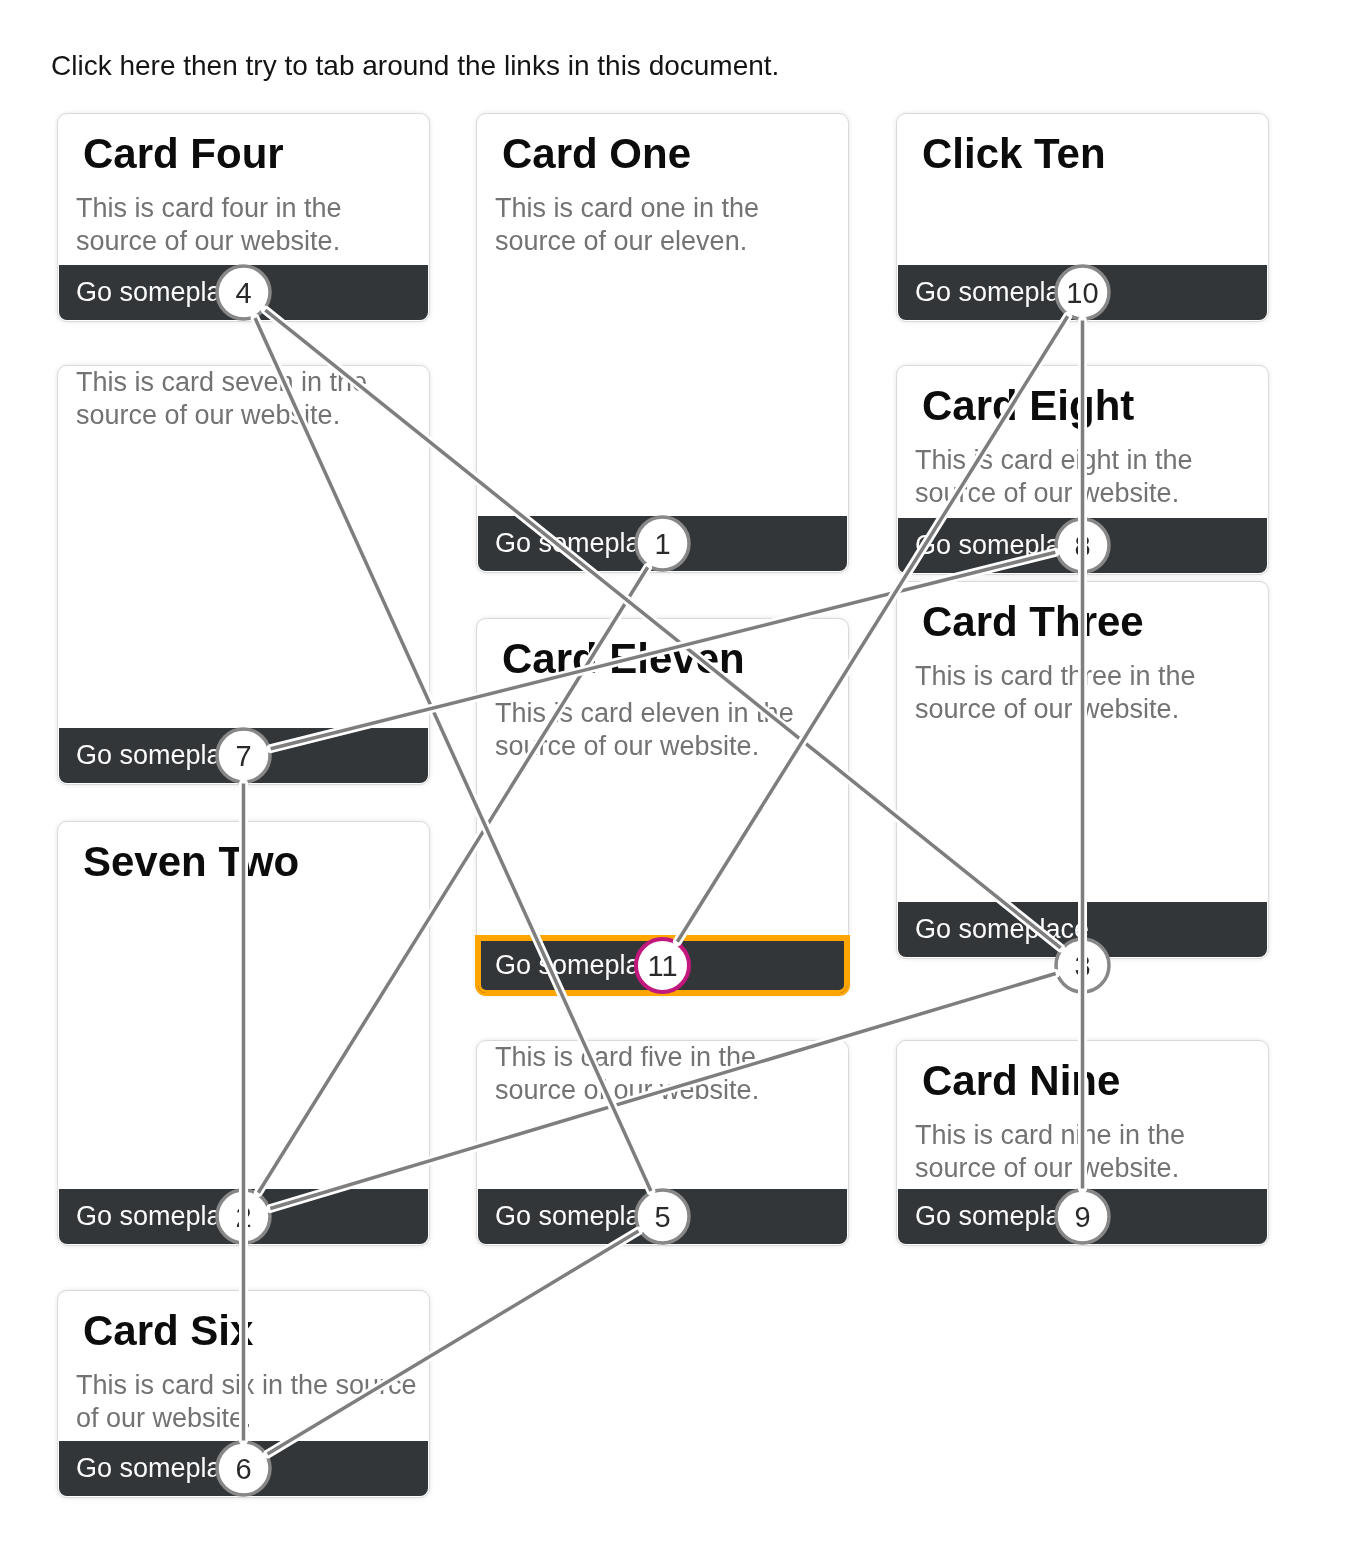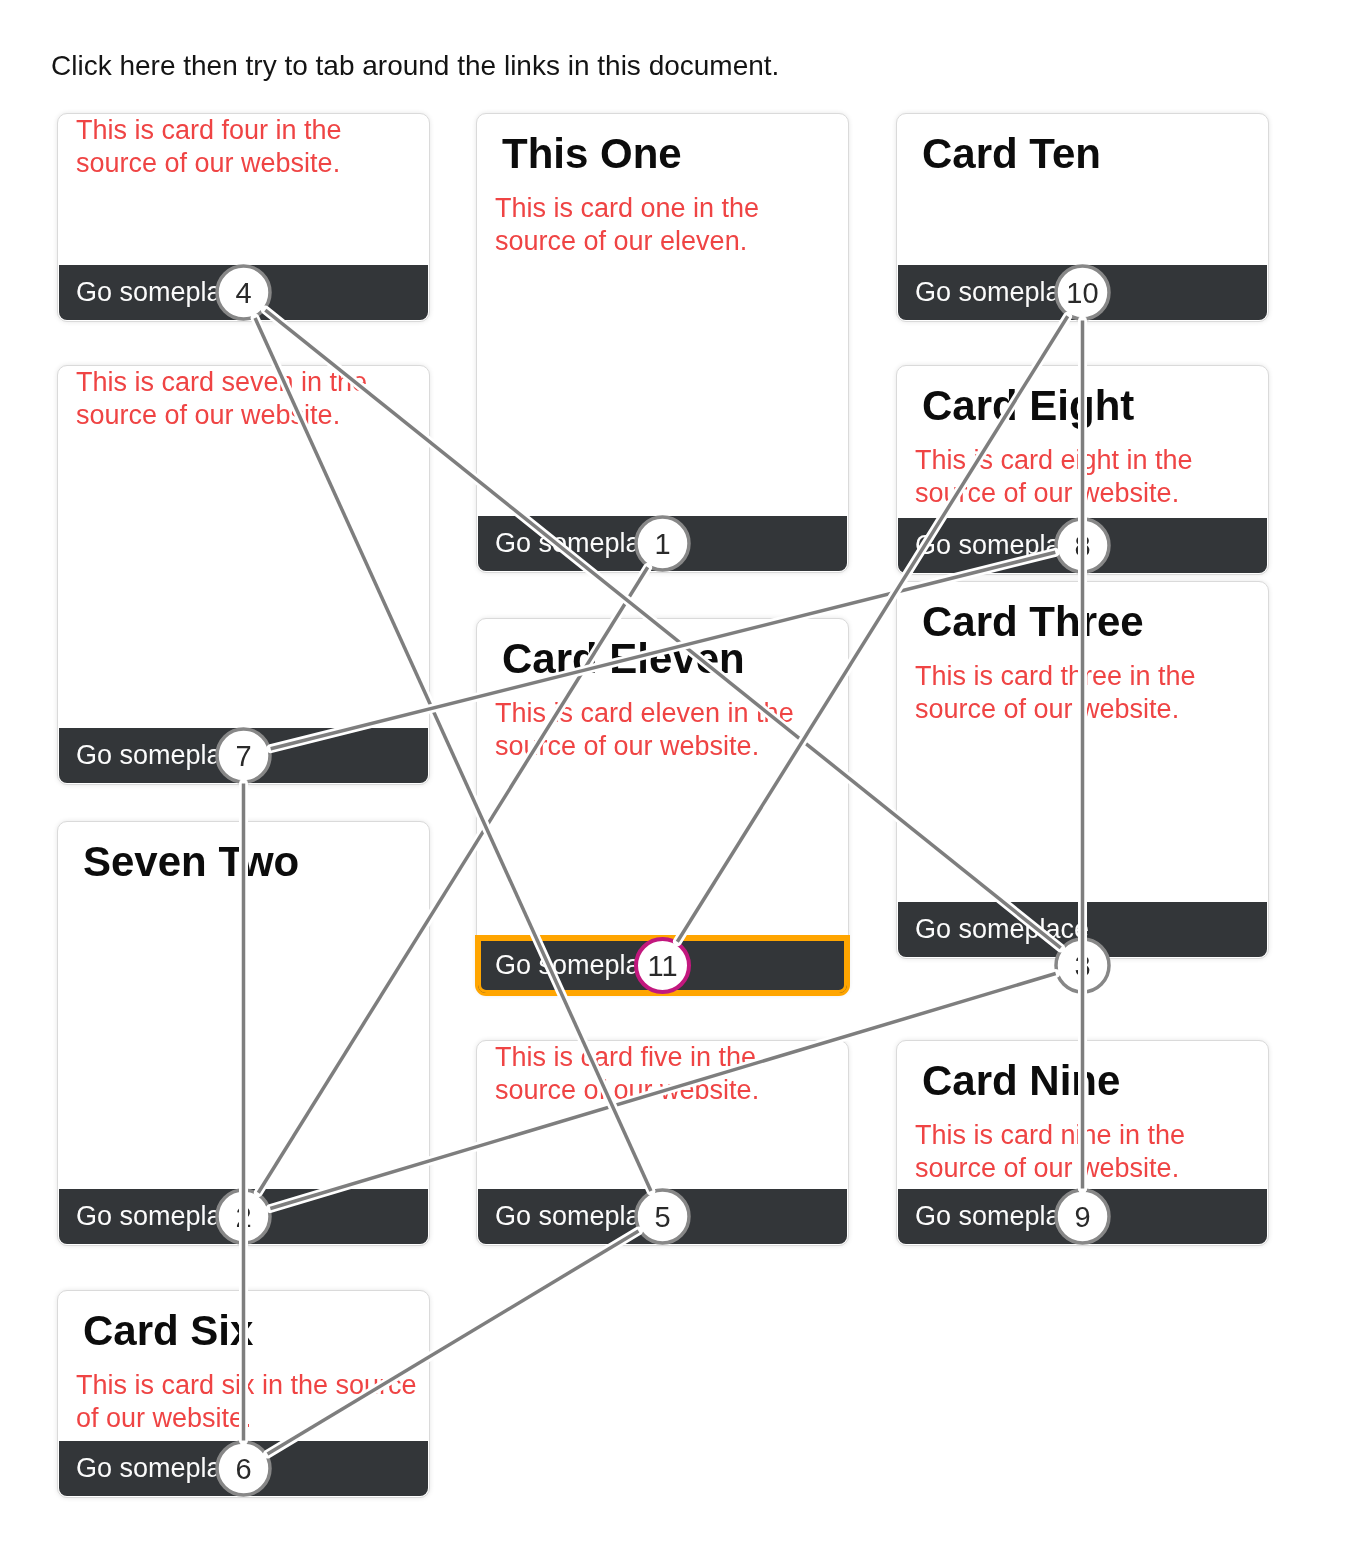--- a/index.html
+++ b/index.html
@@ -3,68 +3,69 @@
 <meta charset="utf-8">
 <style>
   html,body{margin:0;padding:0;background:#ffffff;}
   #page{position:relative;width:1347px;height:1548px;background:#ffffff;
         font-family:"Liberation Sans",sans-serif;overflow:hidden;text-decoration:underline;}
   .instruction{position:absolute;left:51px;top:50px;margin:0;font-size:28px;color:#141414;}
   .card{position:absolute;width:373px;background:#ffffff;border:1px solid #dadada;
         border-radius:10px;box-shadow:0 0 5px rgba(0,0,0,0.10);box-sizing:border-box;}
   .card-title{margin:16px 18px 14px 25px;font-size:42px;line-height:48px;
         font-weight:bold;color:#0c0c0c;}
-  .card-text{margin:0 10px 0 18px;font-size:27px;line-height:33px;color:#ef4444;}
+  .card-text{margin:0 10px 0 18px;font-size:27px;line-height:33px;color:#737373;}
   .card-btn{position:absolute;left:1px;right:1px;bottom:1px;height:55px;
         display:flex;align-items:center;padding-left:17px;box-sizing:border-box;
         color:#fbfbfb;font-size:27px;text-decoration:none;
         border-radius:0 0 8px 8px;}
   .overlay{position:absolute;left:0;top:0;pointer-events:none;}
 </style>
 </head>
 <body>
 
 <div id="page">
   <p class="instruction">Click here then try to tab around the links in this document.</p>
 
   <div class="card" style="left:57px;top:113px;height:209px">
+    <div class="card-title">Card Four</div>
     <p class="card-text">This is card four in the source of our website.</p>
     <a href="#" class="card-btn" style="background: rgb(51, 54, 57); color: rgb(251, 251, 251);">Go someplace</a>
   </div>
   <div class="card" style="left:57px;top:365px;height:420px">
     <p class="card-text">This is card seven in the source of our website.</p>
     <a href="#" class="card-btn" style="background: rgb(51, 54, 57); color: rgb(251, 251, 251);">Go someplace</a>
   </div>
   <div class="card" style="left:57px;top:821px;height:425px">
     <div class="card-title">Seven Two</div>
     <a href="#" class="card-btn" style="background: rgb(51, 54, 57); color: rgb(251, 251, 251);">Go someplace</a>
   </div>
   <div class="card" style="left:57px;top:1290px;height:208px">
     <div class="card-title">Card Six</div>
     <p class="card-text">This is card six in the source of our website.</p>
     <a href="#" class="card-btn" style="background: rgb(51, 54, 57); color: rgb(251, 251, 251);">Go someplace</a>
   </div>
 
   <div class="card" style="left:476px;top:113px;height:460px">
-    <div class="card-title">This One</div>
+    <div class="card-title">Card One</div>
     <p class="card-text">This is card one in the source of our eleven.</p>
     <a href="#" class="card-btn" style="background: rgb(51, 54, 57); color: rgb(251, 251, 251);">Go someplace</a>
   </div>
   <div class="card" style="left:476px;top:618px;height:377px">
     <div class="card-title">Card Eleven</div>
     <p class="card-text">This is card eleven in the source of our website.</p>
     <a href="#" class="card-btn" style="background: rgb(51, 54, 57); color: rgb(251, 251, 251); box-shadow: rgb(255, 165, 0) 0px 0px 0px 3px, rgb(255, 165, 0) 0px 0px 0px 3px inset;">Go someplace</a>
   </div>
   <div class="card" style="left:476px;top:1040px;height:206px">
     <p class="card-text">This is card five in the source of our website.</p>
     <a href="#" class="card-btn" style="background: rgb(51, 54, 57); color: rgb(251, 251, 251);">Go someplace</a>
   </div>
 
   <div class="card" style="left:896px;top:113px;height:209px">
-    <div class="card-title">Card Ten</div>
+    <div class="card-title">Click Ten</div>
     <a href="#" class="card-btn" style="background: rgb(51, 54, 57); color: rgb(251, 251, 251);">Go someplace</a>
   </div>
   <div class="card" style="left:896px;top:365px;height:210px">
     <div class="card-title">Card Eight</div>
     <p class="card-text">This is card eight in the source of our website.</p>
     <a href="#" class="card-btn" style="background: rgb(51, 54, 57); color: rgb(251, 251, 251);">Go someplace</a>
   </div>
   <div class="card" style="left:896px;top:581px;height:378px">
     <div class="card-title">Card Three</div>
     <p class="card-text">This is card three in the source of our website.</p>

